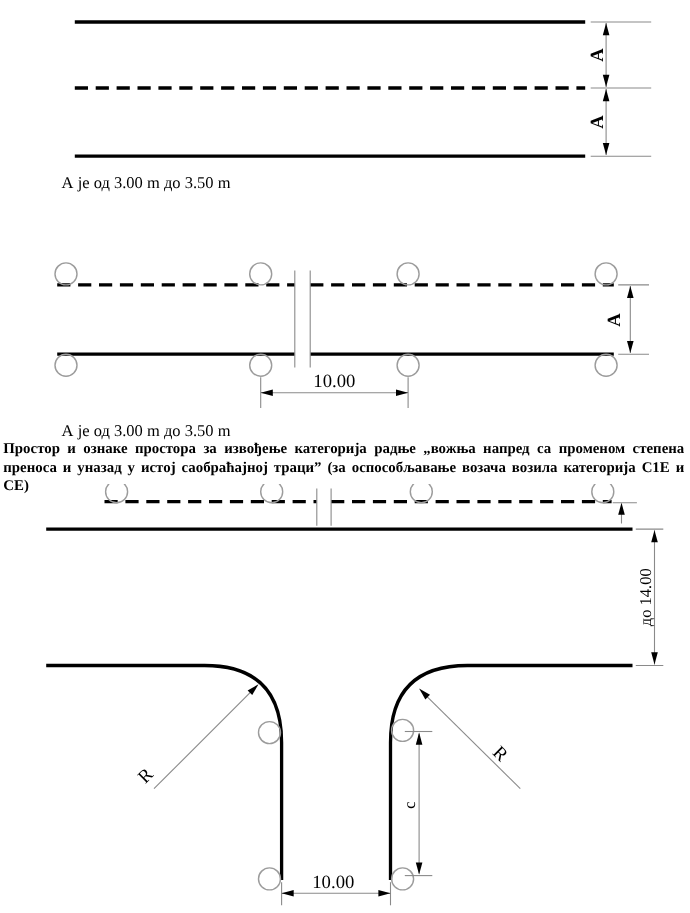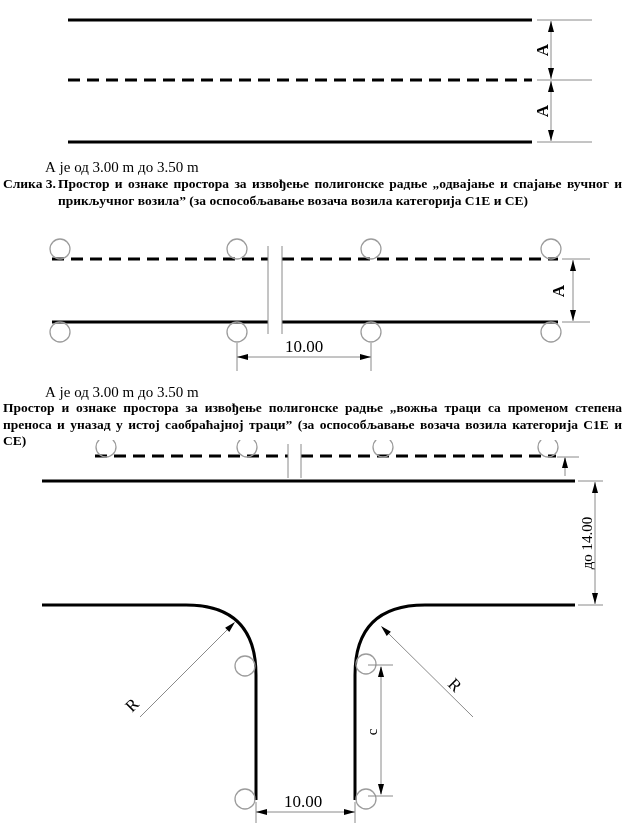--- a/index.html
+++ b/index.html
@@ -12,21 +12,21 @@
   .road{stroke:#000;stroke-width:3;fill:none}
   .dash{stroke-dasharray:12 7}
   .thin{stroke:#8a8a8a;stroke-width:1;fill:none}
   .cone{stroke:#9c9c9c;stroke-width:1.3;fill:none}
   .arrow{fill:#000;stroke:none}
   text{fill:#000}
   .dimA{font-size:17px;font-weight:bold;text-anchor:middle;font-family:"Liberation Serif",serif}
   .dimNum{font-size:15px;text-anchor:middle;font-family:"Liberation Serif",serif}
   .big{font-size:17px}
   .dimR{font-size:17px;text-anchor:middle;font-family:"Liberation Serif",serif}
-  .note{position:absolute;left:45px;font-size:15px;line-height:16px;white-space:nowrap}
+  .note{position:absolute;left:56px;font-size:15px;line-height:16px;white-space:nowrap}
   .caption{position:absolute;left:3px;width:621px;display:flex;font-weight:bold;font-size:13.5px;line-height:16.5px}
   .cap-label{flex:0 0 55px;white-space:nowrap}
   .cap-text{flex:1;text-align:justify;padding-right:2px}
 </style>
 </head>
 <body>
 
 <div class="page">
 
   <svg class="fig" style="top:0" width="627" height="160" viewBox="0 0 627 160">
@@ -48,24 +48,20 @@
     <g>
       <line class="thin" x1="551" y1="81" x2="551" y2="141"></line>
       <polygon class="arrow" points="551,81 548,92 554,92"></polygon>
       <polygon class="arrow" points="551,141 548,130 554,130"></polygon>
       <text class="dimA" transform="translate(548,111) rotate(-90)">А</text>
     </g>
   </svg>
 
   <div class="note" style="top:159px">А је од 3.00 m до 3.50 m</div>
 
-  <div class="caption" style="top:176px">
-    <div class="cap-label">Слика 3.</div>
-    <div class="cap-text">Простор и ознаке простора за извођење полигонске радње „одвајање и спајање вучног и прикључног возила” (за оспособљавање возача возила категорија C1E и CE)</div>
-  </div>
 
   <svg class="fig" style="top:230px" width="627" height="155" viewBox="0 0 627 155">
     <line class="road dash" x1="52" y1="29" x2="268" y2="29"></line>
     <line class="road dash" x1="282" y1="29" x2="558" y2="29"></line>
     <line class="road" x1="52" y1="92" x2="268" y2="92"></line>
     <line class="road" x1="282" y1="92" x2="558" y2="92"></line>
 
     <g>
       <line class="thin" x1="268" y1="16" x2="268" y2="104"></line>
       <line class="thin" x1="282" y1="16" x2="282" y2="104"></line>
@@ -99,21 +95,21 @@
       <line class="thin" x1="237" y1="127" x2="371" y2="127"></line>
       <polygon class="arrow" points="237,127 248,124 248,130"></polygon>
       <polygon class="arrow" points="371,127 360,124 360,130"></polygon>
       <text class="dimNum big" x="304" y="122">10.00</text>
     </g>
   </svg>
 
   <div class="note" style="top:384px">А је од 3.00 m до 3.50 m</div>
 
   <div class="caption" style="top:400px">
-    <div class="cap-text">Простор и ознаке простора за извођење полигонске радње „вожња траци са променом степена преноса и уназад у истој саобраћајној траци” (за оспособљавање возача возила категорија C1E и CE)</div>
+    <div class="cap-text">Простор и ознаке простора за извођење категорија радње „вожња напред са променом степена преноса и уназад у истој саобраћајној траци” (за оспособљавање возача возила категорија C1E и CE)</div>
   </div>
 
   <svg class="fig" style="top:440px" width="627" height="390" viewBox="0 0 627 390">
     <line class="road dash" x1="95" y1="16" x2="288" y2="16"></line>
     <line class="road dash" x1="301" y1="16" x2="556" y2="16"></line>
     <g>
       <line class="thin" x1="288" y1="4" x2="288" y2="38"></line>
       <line class="thin" x1="301" y1="4" x2="301" y2="38"></line>
     </g>
     <g>

